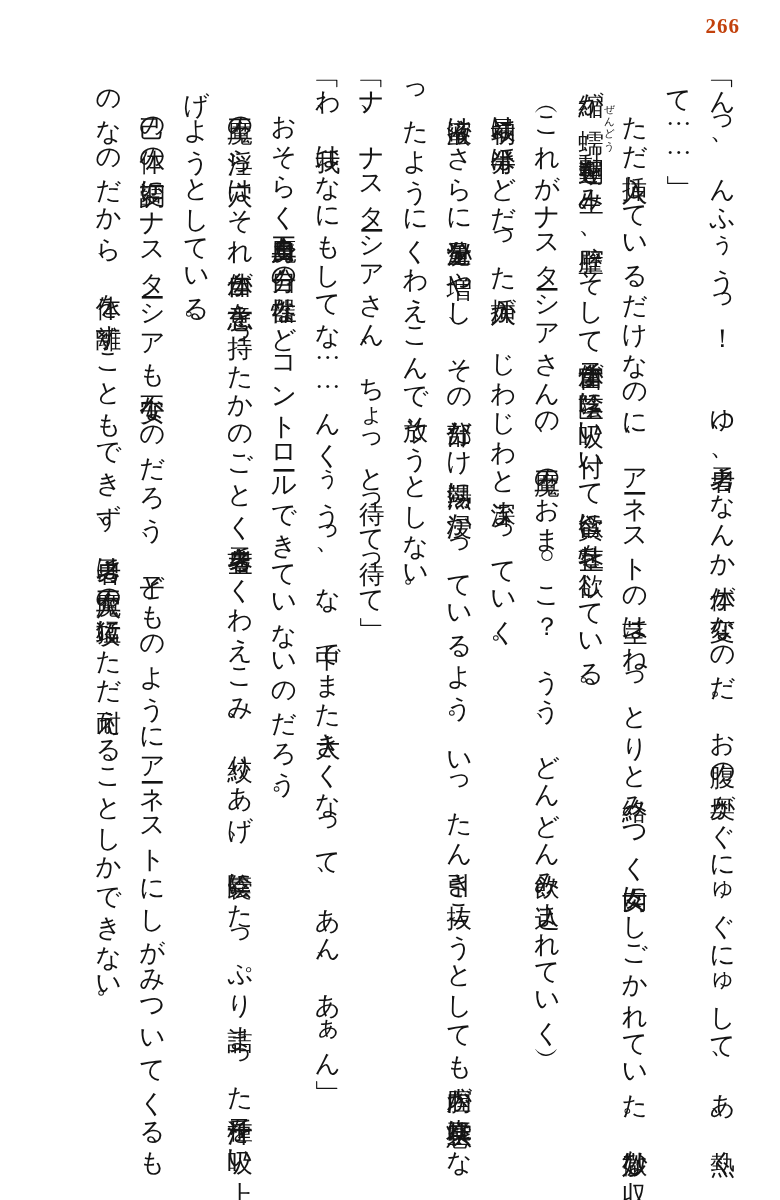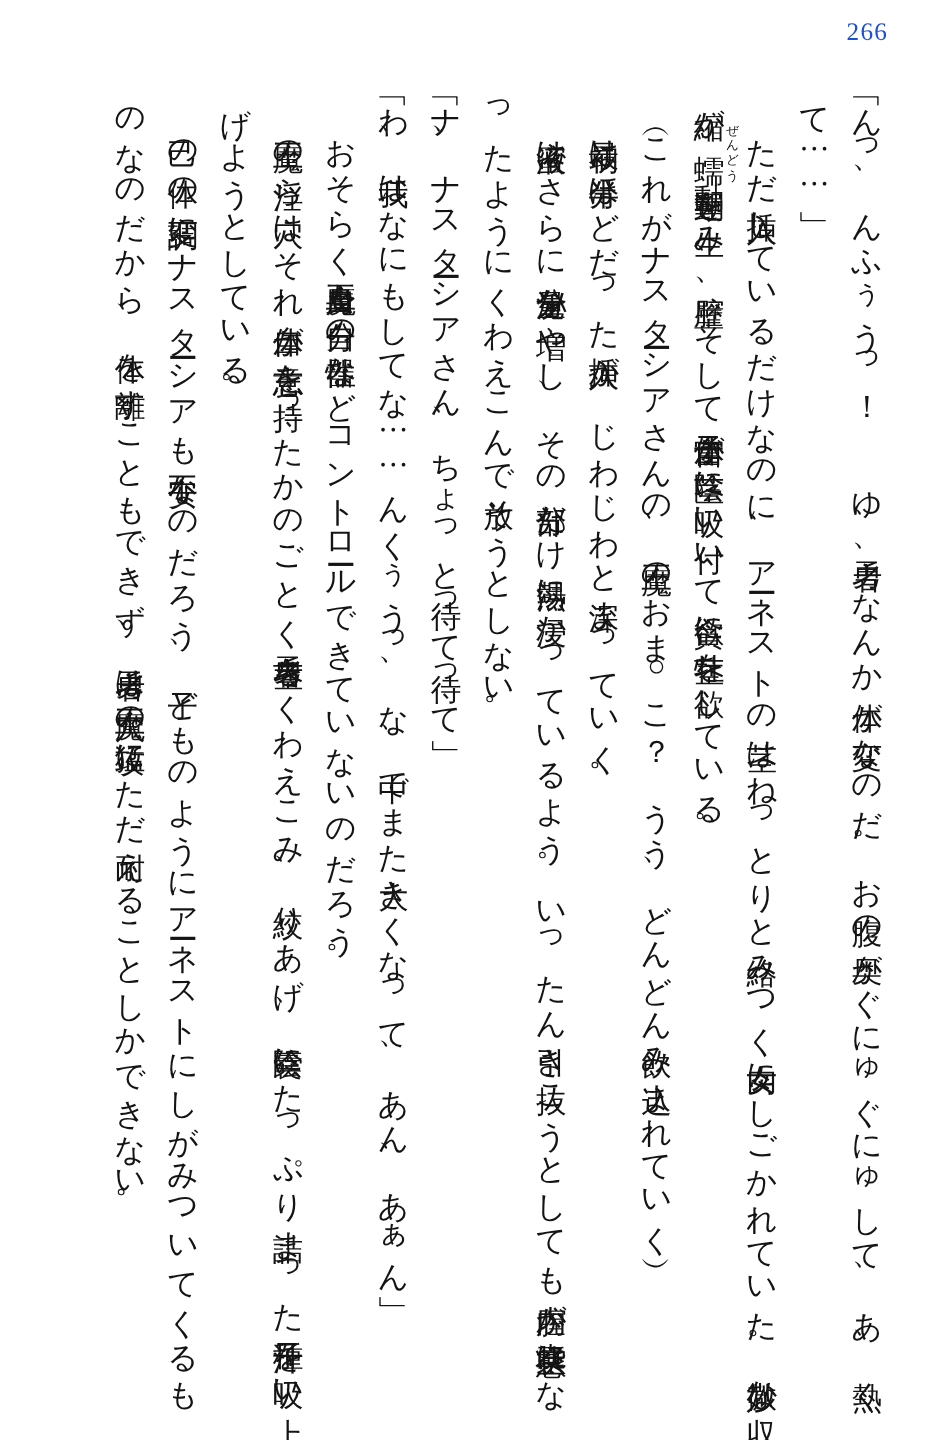--- a/index.html
+++ b/index.html
@@ -19,24 +19,24 @@
     width: 780px;
     height: 1200px;
     box-sizing: border-box;
     background: #ffffff;
   }
   .page-number {
     position: absolute;
     top: 14px;
     right: 40px;
     font-size: 21px;
-    font-weight: normal;
+    font-weight: bold;
     letter-spacing: 1px;
     font-family: "Liberation Serif", "DejaVu Serif", serif;
-    color: #1d4ed8;
+    color: #c2410c;
   }
   .body-text {
     position: absolute;
     top: 72px;
     left: 36px;
     right: 36px;
     height: 1090px;
     writing-mode: vertical-rl;
     text-orientation: upright;
     font-size: 25.5px;

